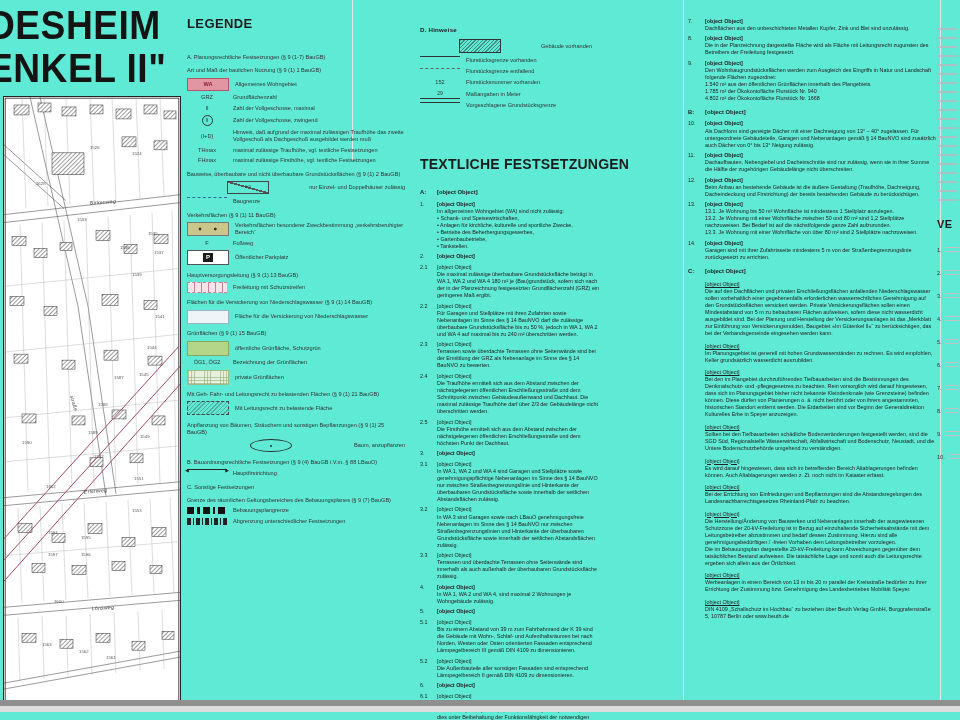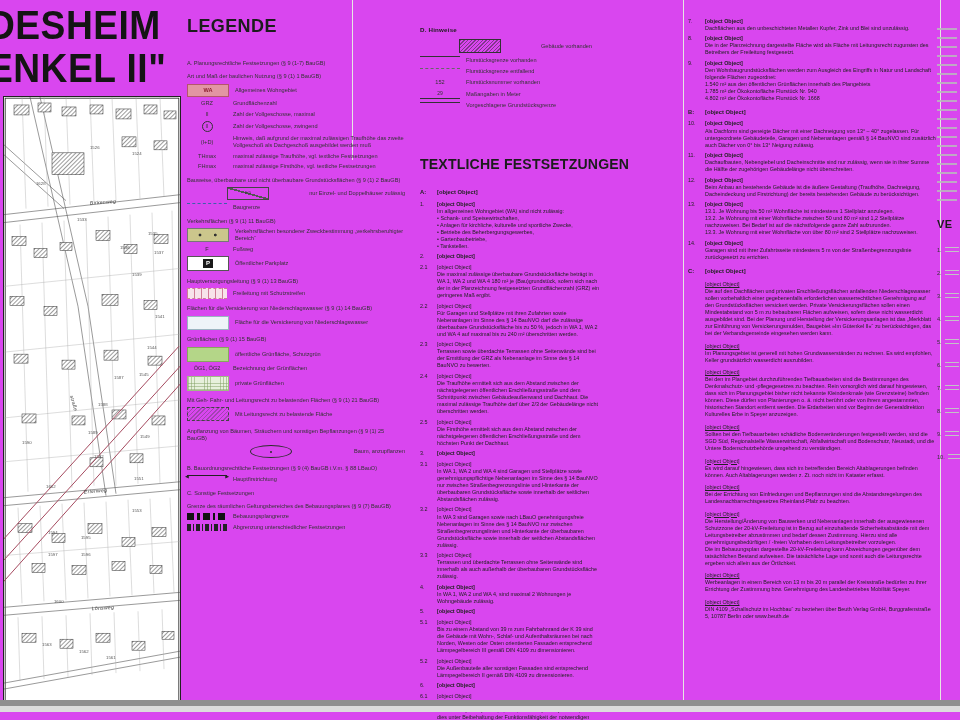--- a/index.html
+++ b/index.html
@@ -1,36 +1,36 @@
 <!DOCTYPE html>
 <html><head>
 <meta charset="utf-8">
 <style>
   html,body{margin:0;padding:0}
   body{width:960px;height:720px;position:relative;overflow:hidden;background:#fff;
        font-family:"Liberation Sans",sans-serif;color:#1c1c1c}
-  .sheet{position:absolute;inset:0;background:#d946ef}
+  .sheet{position:absolute;inset:0;background:#5eead4}
   .fold{position:absolute;width:1px;background:#e6e6e3;top:0;bottom:18px}
   .bottom-edge{position:absolute;left:0;right:0;top:700px;height:6px;background:#8f8f8f}
   .bottom-edge2{position:absolute;left:0;right:0;top:706px;height:6px;background:#dcdcdc}
 
   
   .title{position:absolute;left:-12px;top:4px;font-weight:bold;font-size:40px;line-height:1.08;
          color:#141414;transform:scaleX(.93);transform-origin:left;letter-spacing:.5px}
   .title div{white-space:nowrap}
 
   
   .map-frame{position:absolute;left:3px;top:96px;width:176px;height:608px;border:1.4px solid #222;background:#fff}
   .map-frame svg{width:100%;height:100%;display:block}
   .mlab{font-size:4.3px;fill:#555;font-family:"Liberation Sans",sans-serif}
   .mlab.street{font-size:4.9px;fill:#333;font-style:italic;letter-spacing:.4px}
 
   
   .legend{position:absolute;left:187px;top:16px;width:218px}
-  .legend h2{font-size:18px;margin:0 0 23px;letter-spacing:.4px}
+  .legend h2{font-size:13px;margin:0 0 23px;letter-spacing:.4px}
   .legend-d{left:420px;top:26px;width:172px}
   .legend-d h2{font-size:6.2px;margin:0 0 6px;letter-spacing:.2px}
   .entry{display:flex;align-items:center;margin:3.4px 0;font-size:5.6px;line-height:1.25}
   .entry .sw{flex:0 0 40px;margin-right:6px;display:flex;align-items:center;justify-content:center;min-height:7px}
   .entry.group{display:block;margin:6.5px 0 2.5px;color:#333}
   .lbl{color:#333}
   .swtext{font-size:5.6px;color:#333;font-style:normal}
 
   .sw.s-wa{width:34px;height:11px;background:#e295a3;border:1px solid #b5556b}
   .sw.s-wa .swtext{color:#8c1f30;font-weight:bold}

